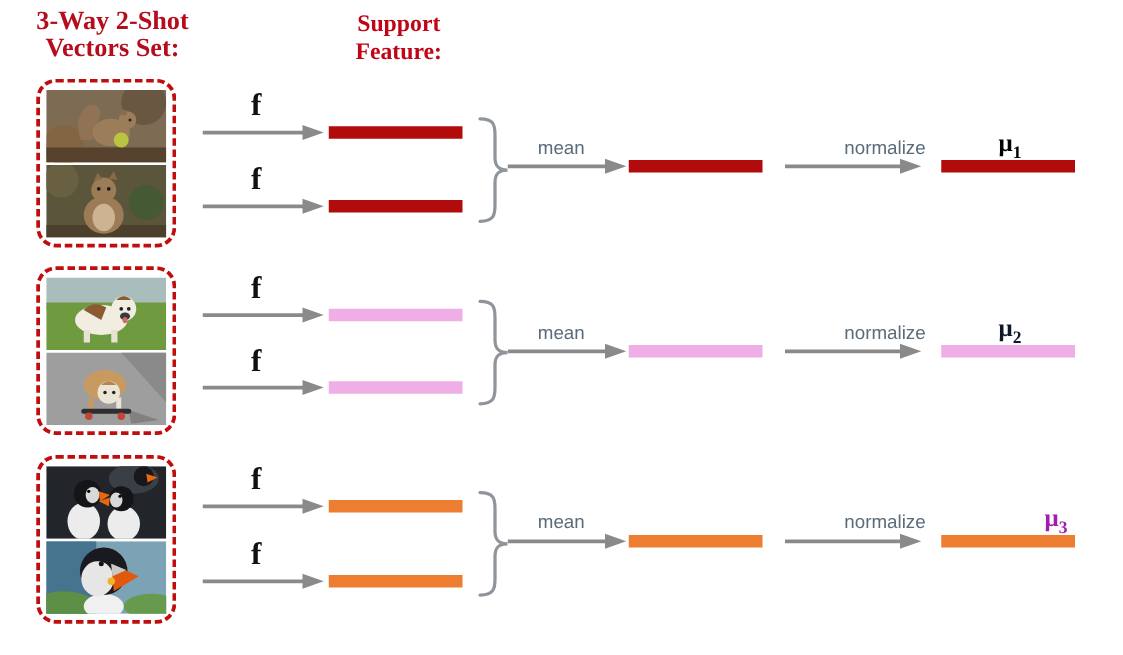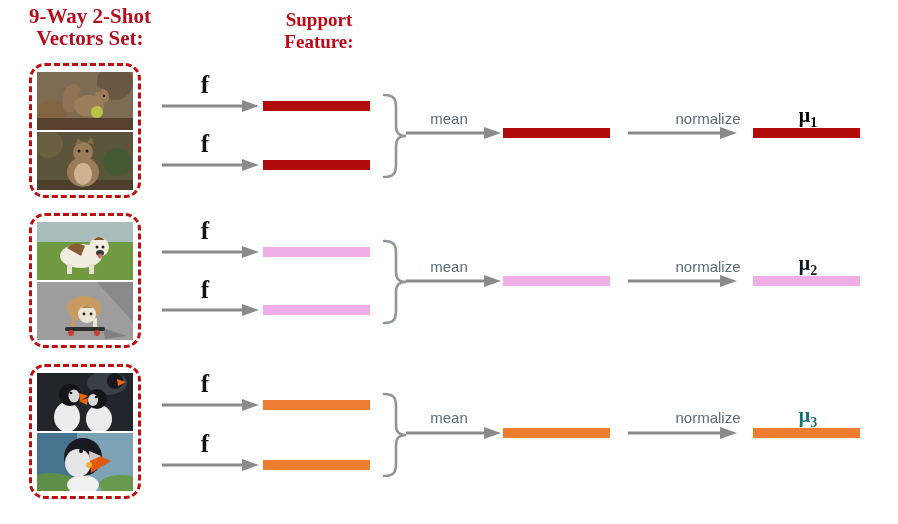--- a/index.html
+++ b/index.html
@@ -27,21 +27,21 @@
   .mu-label{position:absolute;left:762px;width:92px;text-align:center;
          font-family:"Liberation Serif",serif;font-weight:700;font-size:20px;line-height:24px;}
   .mu-label sub{font-size:14px;}
 </style>
 </head>
 <body>
 
 <div class="canvas">
 
   <div class="title" style="color: rgb(182, 13, 30);">
-    <div>9-Way 2-Shot</div>
+    <div>3-Way 2-Shot</div>
     <div>Vectors Set:</div>
   </div>
   <div class="fv-label" style="color: rgb(192, 5, 22);">
     <div>Support</div>
     <div>Feature:</div>
   </div>
 
   <section>
     <div class="support-box" style="top:63px">
       <svg class="thumb" viewBox="0 0 96 58">
@@ -231,17 +231,17 @@
         <polygon points="78,1 95,7 78,13"></polygon>
       </svg>
     <div class="bar" style="left: 503px; top: 428px; background-color: rgb(237, 125, 49);"></div>
 
     <span class="op-label norm-label" style="top: 409px; color: rgb(90, 107, 122);">normalize</span>
     <svg class="arrow" style="left:628px;top:426px" width="110" height="14" viewBox="0 0 110 14">
       <line x1="0" y1="7" x2="94" y2="7"></line>
         <polygon points="92,1 109,7 92,13"></polygon>
       </svg>
 
-    <span class="mu-label" style="top: 403px; color: #0f766e;"><span>μ</span><sub>3</sub></span>
+    <span class="mu-label" style="top: 403px; color: #a21caf; text-align: right;"><span>μ</span><sub>3</sub></span>
     <div class="bar" style="left: 753px; top: 428px; background-color: rgb(237, 125, 49);"></div>
   </section>
 
 </div>
 
 </body></html>

